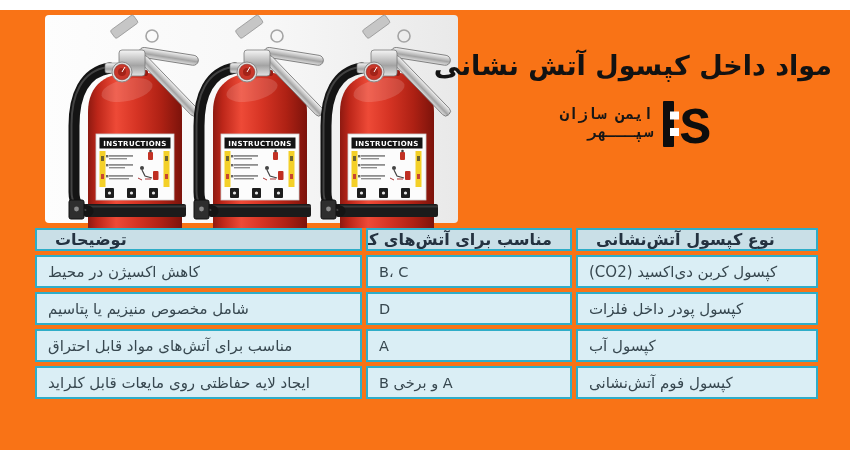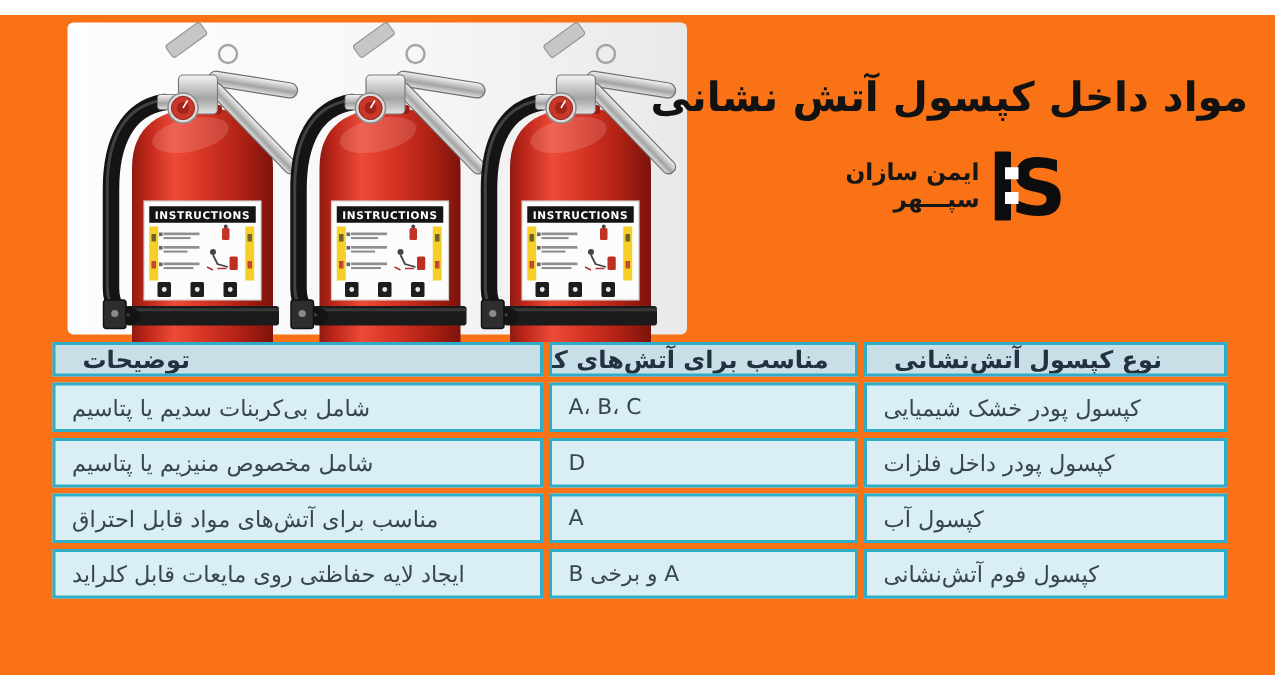--- a/index.html
+++ b/index.html
@@ -6,21 +6,21 @@
   .stage{position:relative;width:850px;height:450px;background:#f97316;overflow:hidden;margin-top:10px;}
 
   .backdrop{position:absolute;left:45px;top:5px;width:413px;height:208px;border-radius:4px;
     background:linear-gradient(90deg,#fdfdfd 0%,#f7f7f7 55%,#e9e9e9 100%);}
 
   .ext-svg{position:absolute;left:40px;top:4px;}
 
   .page-title{position:absolute;top:38px;right:18px;margin:0;font-size:27px;font-weight:700;
     color:var(--title-text,#121212);direction:rtl;white-space:nowrap;line-height:1.3;}
 
-  .brand{position:absolute;top:88px;right:140px;display:flex;align-items:center;gap:10px;height:52px;}
+  .brand{position:absolute;top:88px;right:140px;display:flex;align-items:center;gap:10px;height:52px;font-family:Liberation Mono, monospace;}
   .brand-text{text-align:right;direction:rtl;color:#161616;font-weight:600;font-size:15.5px;line-height:1.18;}
   .brand-text .l2{letter-spacing:.5px;}
 
   table.ext-table{position:absolute;left:31px;top:214px;border-collapse:separate;border-spacing:4px;
     table-layout:fixed;width:791px;}
   .ext-table th,.ext-table td{box-sizing:border-box;border:2px solid var(--border,#2fadc8);
     vertical-align:middle;text-align:left;padding:0 11px;overflow:hidden;white-space:nowrap;}
   .ext-table th{height:14px;background:var(--header-bg,#c9dfe7);color:var(--header-text,#243240);
     font-size:16px;font-weight:700;padding:0 18px;}
   .ext-table td{height:33px;background:var(--cell-bg,#daeef5);color:var(--body-text,#37474f);
@@ -158,23 +158,23 @@
       </colgroup>
     <thead>
       <tr>
         <th dir="auto">توضیحات</th>
         <th dir="auto">مناسب برای آتش‌های کلاس</th>
         <th dir="auto">نوع کپسول آتش‌نشانی</th>
       </tr>
     </thead>
     <tbody>
       <tr>
-        <td dir="auto">شامل بی‌کربنات سدیم یا پتاسیم</td>
-        <td dir="auto" class="classes">A، B، C</td>
-        <td dir="auto">کپسول پودر خشک شیمیایی</td>
+        <td dir="auto">کاهش اکسیژن در محیط</td>
+        <td dir="auto" class="classes">B، C</td>
+        <td dir="auto">کپسول کربن دی‌اکسید (CO2)</td>
       </tr>
       <tr>
         <td dir="auto">شامل مخصوص منیزیم یا پتاسیم</td>
         <td dir="auto" class="classes">D</td>
         <td dir="auto">کپسول پودر داخل فلزات</td>
       </tr>
       <tr>
         <td dir="auto">مناسب برای آتش‌های مواد قابل احتراق</td>
         <td dir="auto" class="classes">A</td>
         <td dir="auto">کپسول آب</td>

